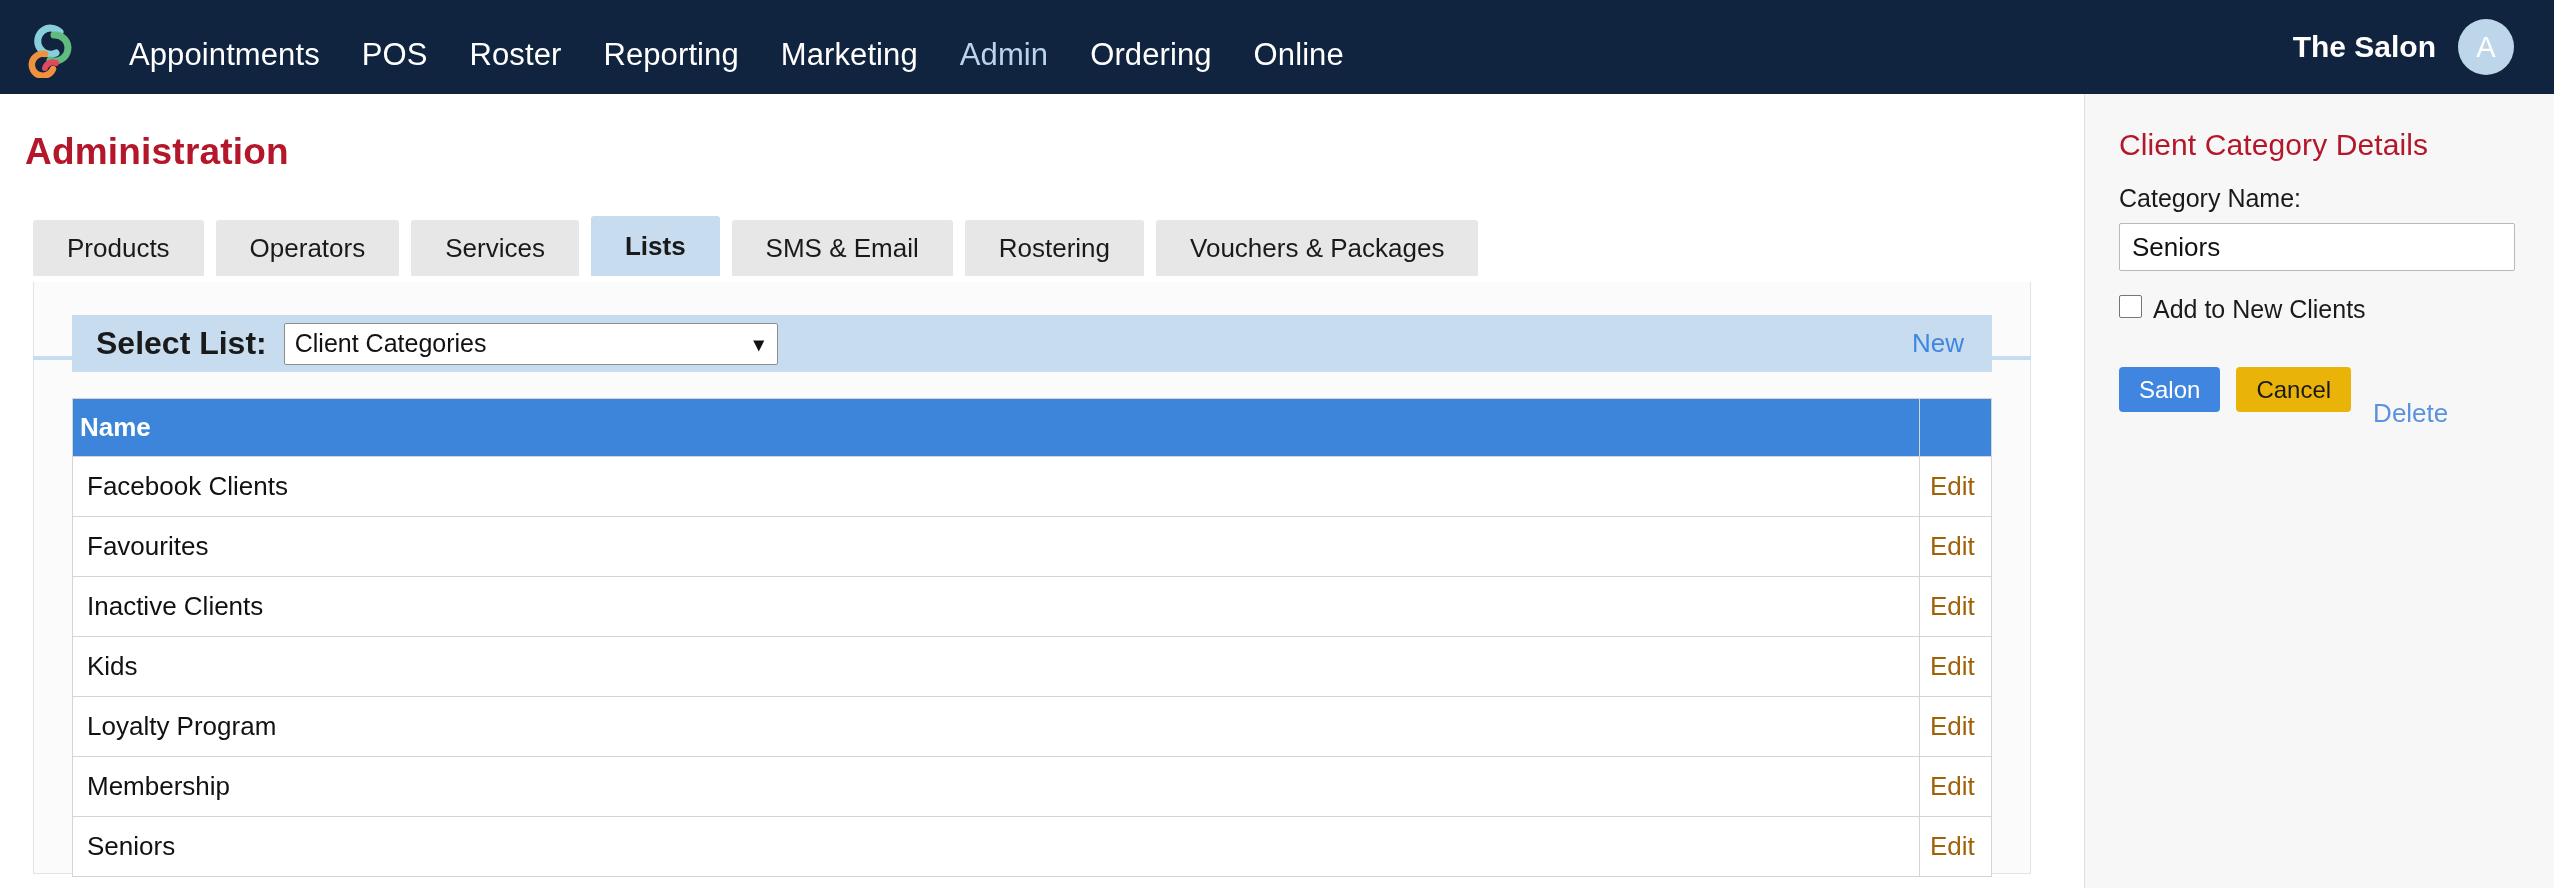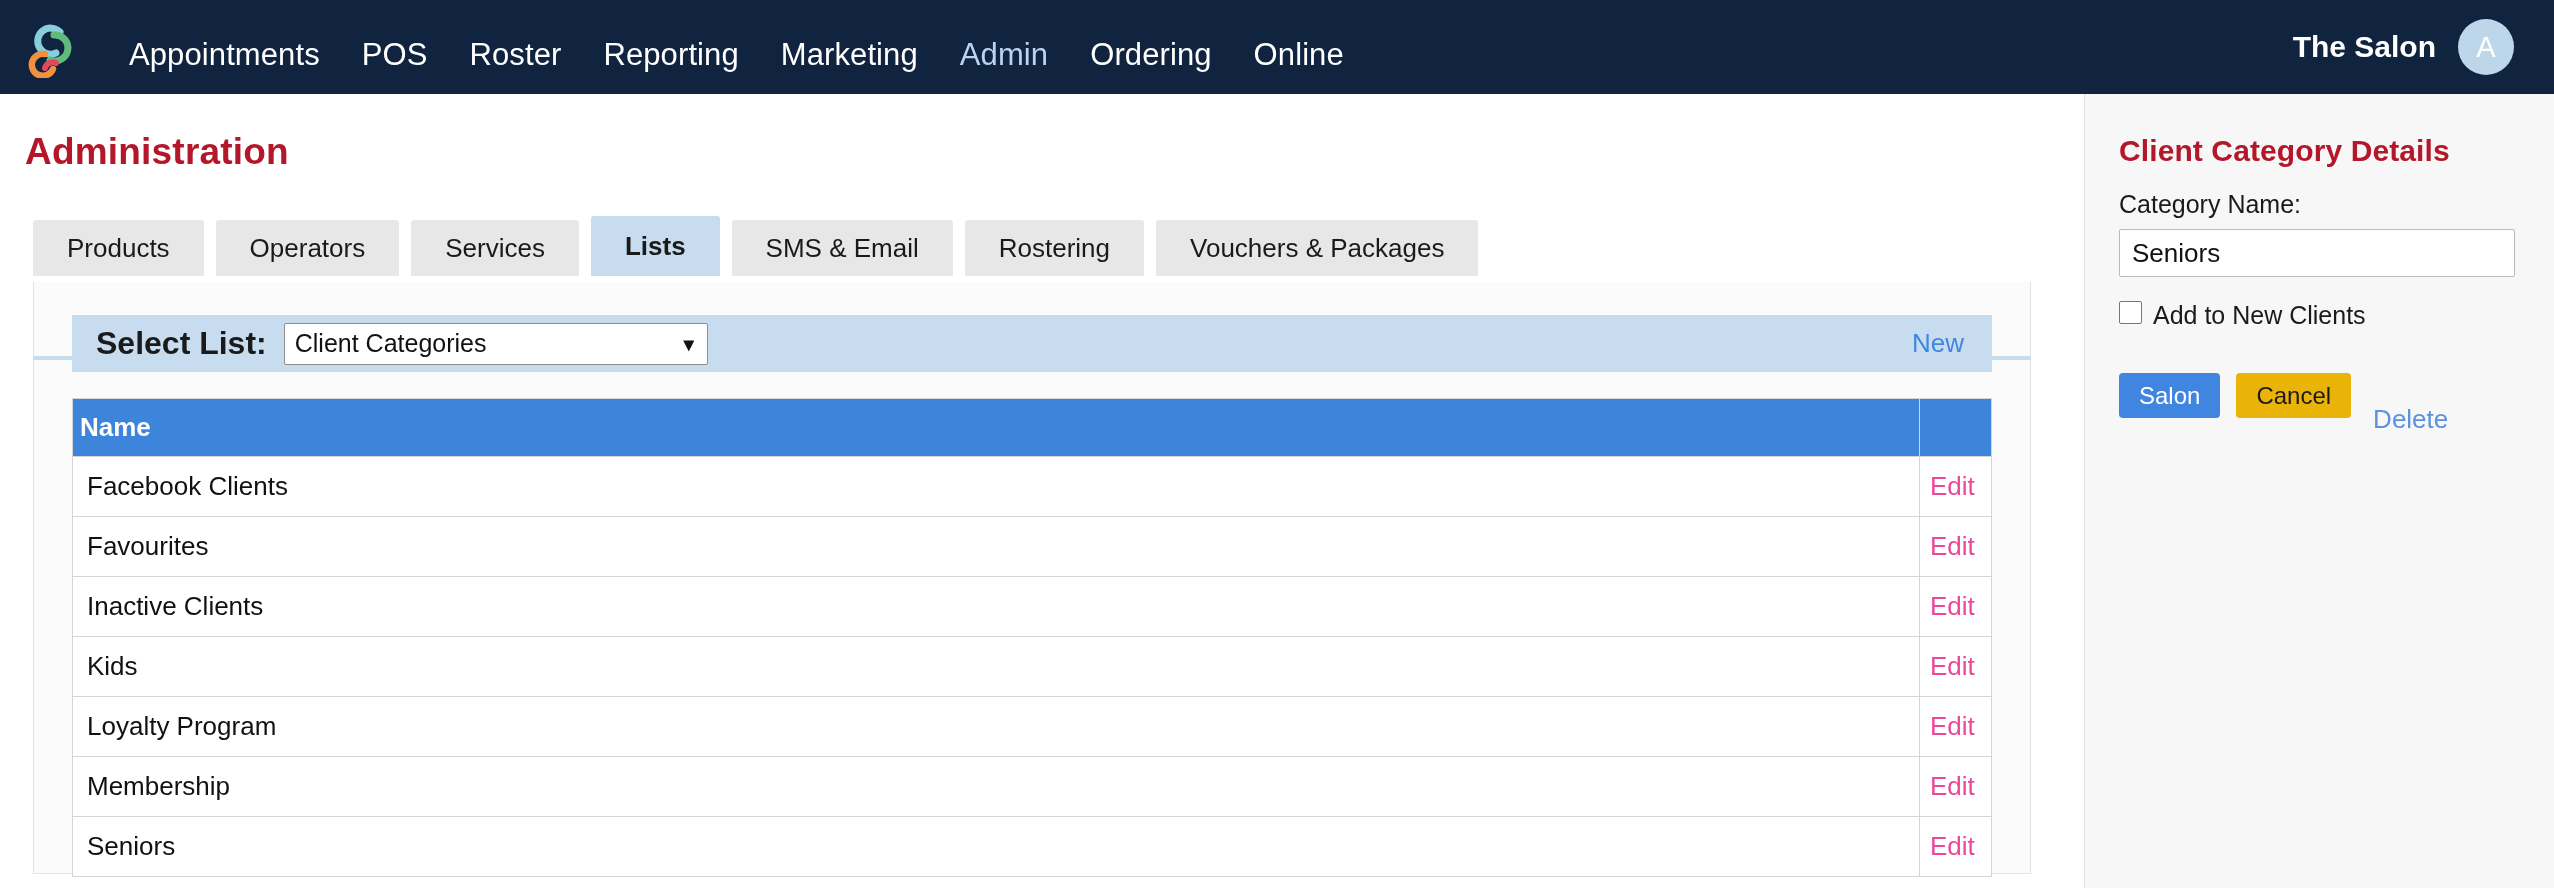--- a/index.html
+++ b/index.html
@@ -147,21 +147,21 @@
   }
   .select-left { display: flex; align-items: center; gap: 17px; }
   .select-label {
     font-size: 32px;
     font-weight: bold;
     color: #1a1a1a;
     white-space: nowrap;
   }
   .select-box {
     position: relative;
-    width: 424px;
+    width: 494px;
     height: 42px;
     background: #ffffff;
     border: 1px solid #8e8e8e;
     border-radius: 2px;
     display: flex;
     align-items: center;
     padding: 0 10px;
     cursor: pointer;
   }
   .select-value {
@@ -214,39 +214,39 @@
     color: #111111;
     height: 60px;
     padding: 0 14px;
     border: 1px solid #d5d5d5;
   }
   .tbl td.cell-action {
     text-align: left;
     padding-left: 10px;
   }
   .edit-link {
-    color: #ec4899;
+    color: #a16207;
     font-size: 26px;
     cursor: pointer;
     text-decoration: none;
   }
 
   
   .right-panel {
     flex: 0 0 470px;
     width: 470px;
     background: #f7f7f7;
     border-left: 1px solid #e0e0e0;
     padding: 32px 34px 0 34px;
   }
   .panel-title {
     color: #b5172a;
     font-size: 30px;
-    font-weight: bold;
-    margin: 8px 0 22px 0;
+    font-weight: normal;
+    margin: 2px 0 22px 0;
     letter-spacing: .1px;
     white-space: nowrap;
   }
   .field-label {
     font-size: 25px;
     color: #1a1a1a;
     margin-bottom: 10px;
   }
   .text-input {
     width: 396px;

